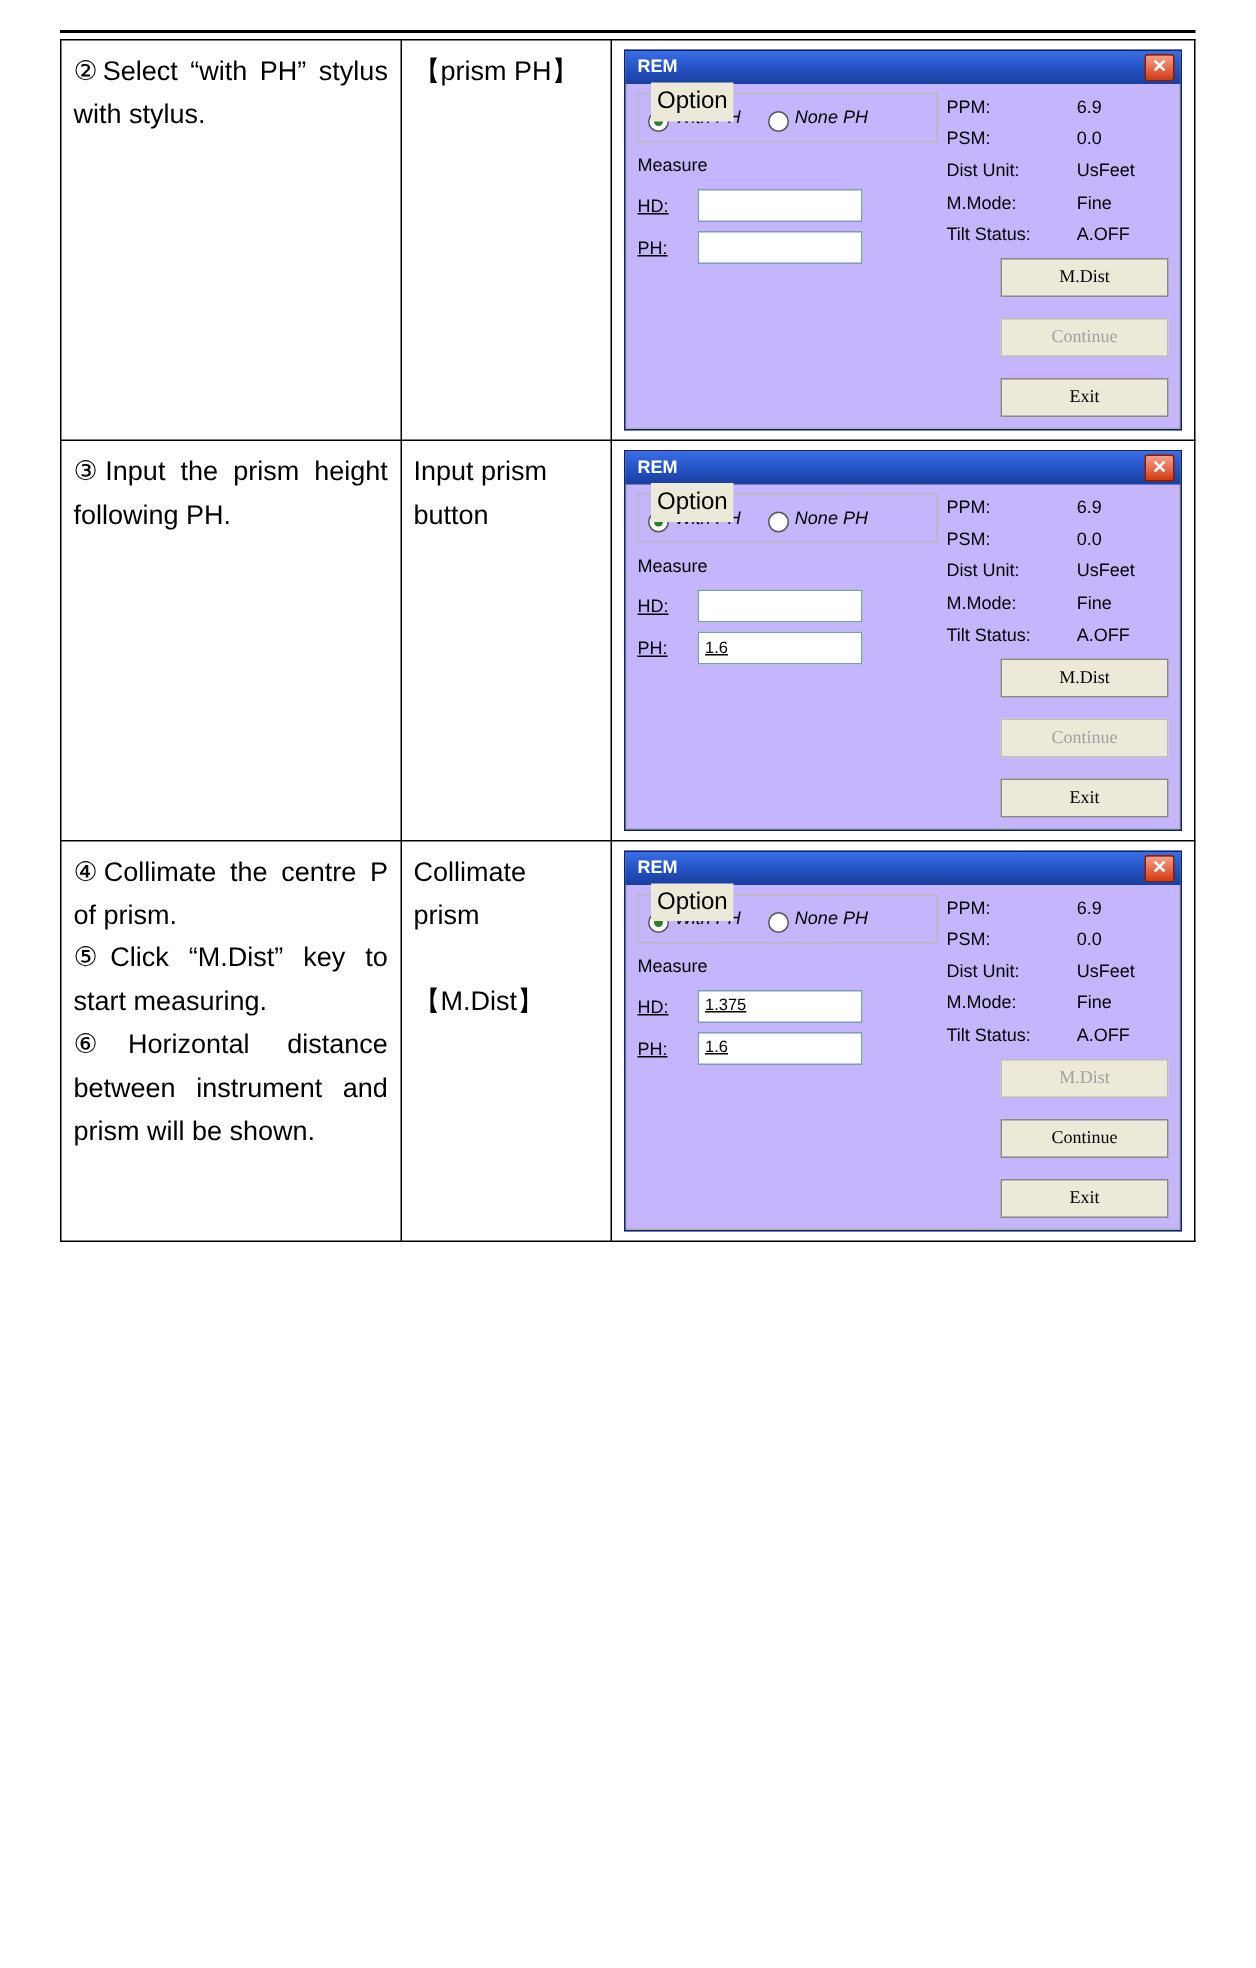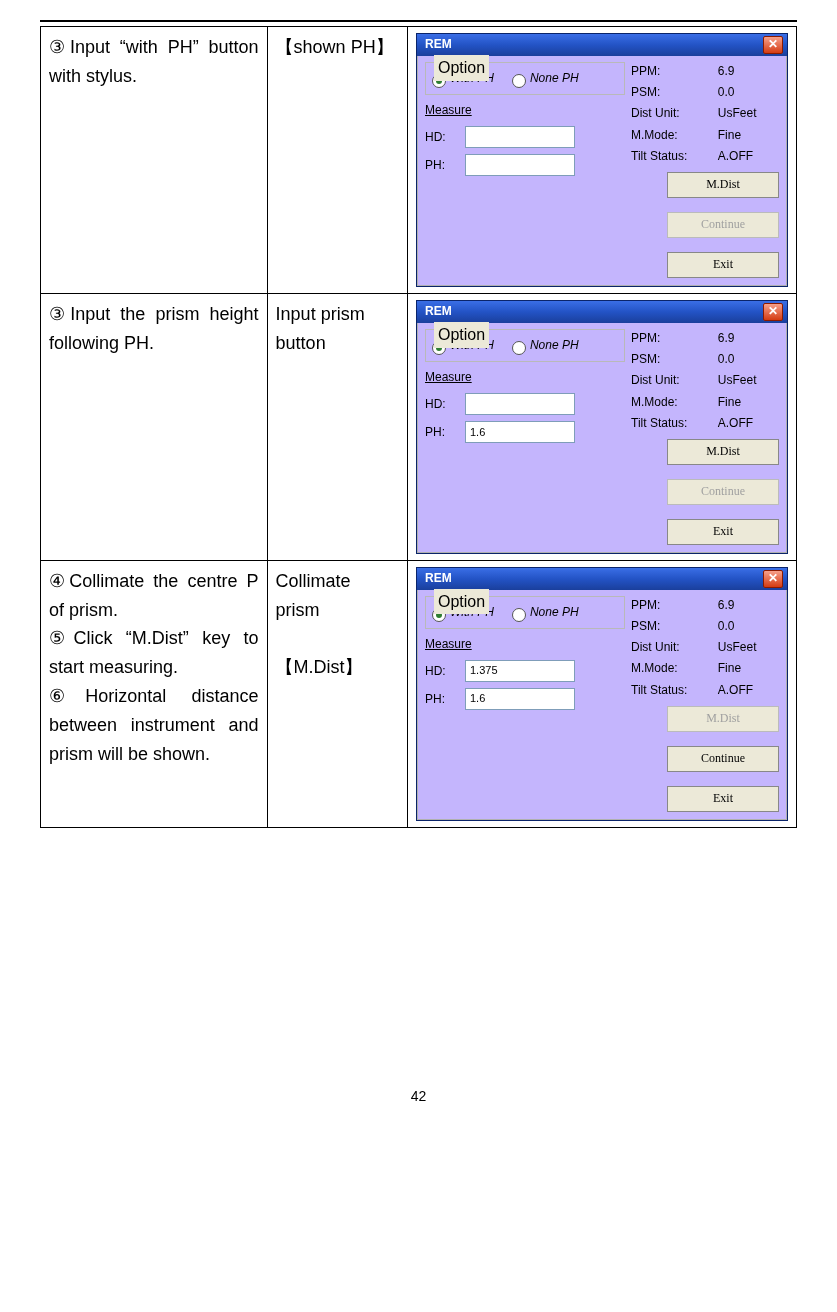--- a/index.html
+++ b/index.html
@@ -89,22 +89,22 @@
     border: 1px solid #555;
     border-radius: 50%;
     display: inline-flex; align-items: center; justify-content: center;
     background: #fff;
   }
   .radio.checked .dot {
     width: 6px; height: 6px; border-radius: 50%;
     background: #2e7d32;
   }
   .radio-label { display: flex; align-items: flex-end; gap: 4px; font-style: italic; }
-  .meas-title { margin: 4px 0 6px 0; text-decoration: underline; }
-  .field-row { display: flex; align-items: center; gap: 10px; margin: 6px 0; }
+  .meas-title { margin: 4px 0 6px 0; }
+  .field-row { display: flex; align-items: center; gap: 10px; margin: 6px 0; text-decoration: underline; }
   .field-label { width: 30px; }
   .textfield {
     height: 20px;
     width: 100px;
     background: #fff;
     border: 1px solid #7f9db9;
     padding: 0 4px;
     display: flex; align-items: center;
     font-size: 11px;
   }
@@ -128,22 +128,22 @@
   .pagenum { text-align: center; font-size: 14px; margin-top: 260px; padding-bottom: 10px; }
 </style>
 </head>
 <body>
 
 <div class="page">
   <div class="top-rule"></div>
   <table class="main">
     <tbody id="tbody">
         <tr>
-          <td class="col1">③Input “with PH” button with stylus.</td>
-          <td class="col2">【shown PH】</td>
+          <td class="col1">②Select “with PH” stylus with stylus.</td>
+          <td class="col2">【prism PH】</td>
           <td class="col3 screenshot-cell">
   <div class="win">
     <div class="titlebar">
       <span class="title">REM</span>
       <div class="closebtn">✕</div>
     </div>
     <div class="winbody">
       <div class="leftcol">
         <div class="group">
           <div class="group-title">Option</div>
@@ -306,14 +306,13 @@
           <div class="winbtn ">Continue</div>
           <div class="winbtn">Exit</div>
         </div>
       </div>
     </div>
   </div>
           </td>
         </tr>
       </tbody>
   </table>
-  <div class="pagenum">42</div>
 </div>
 
 </body></html>

